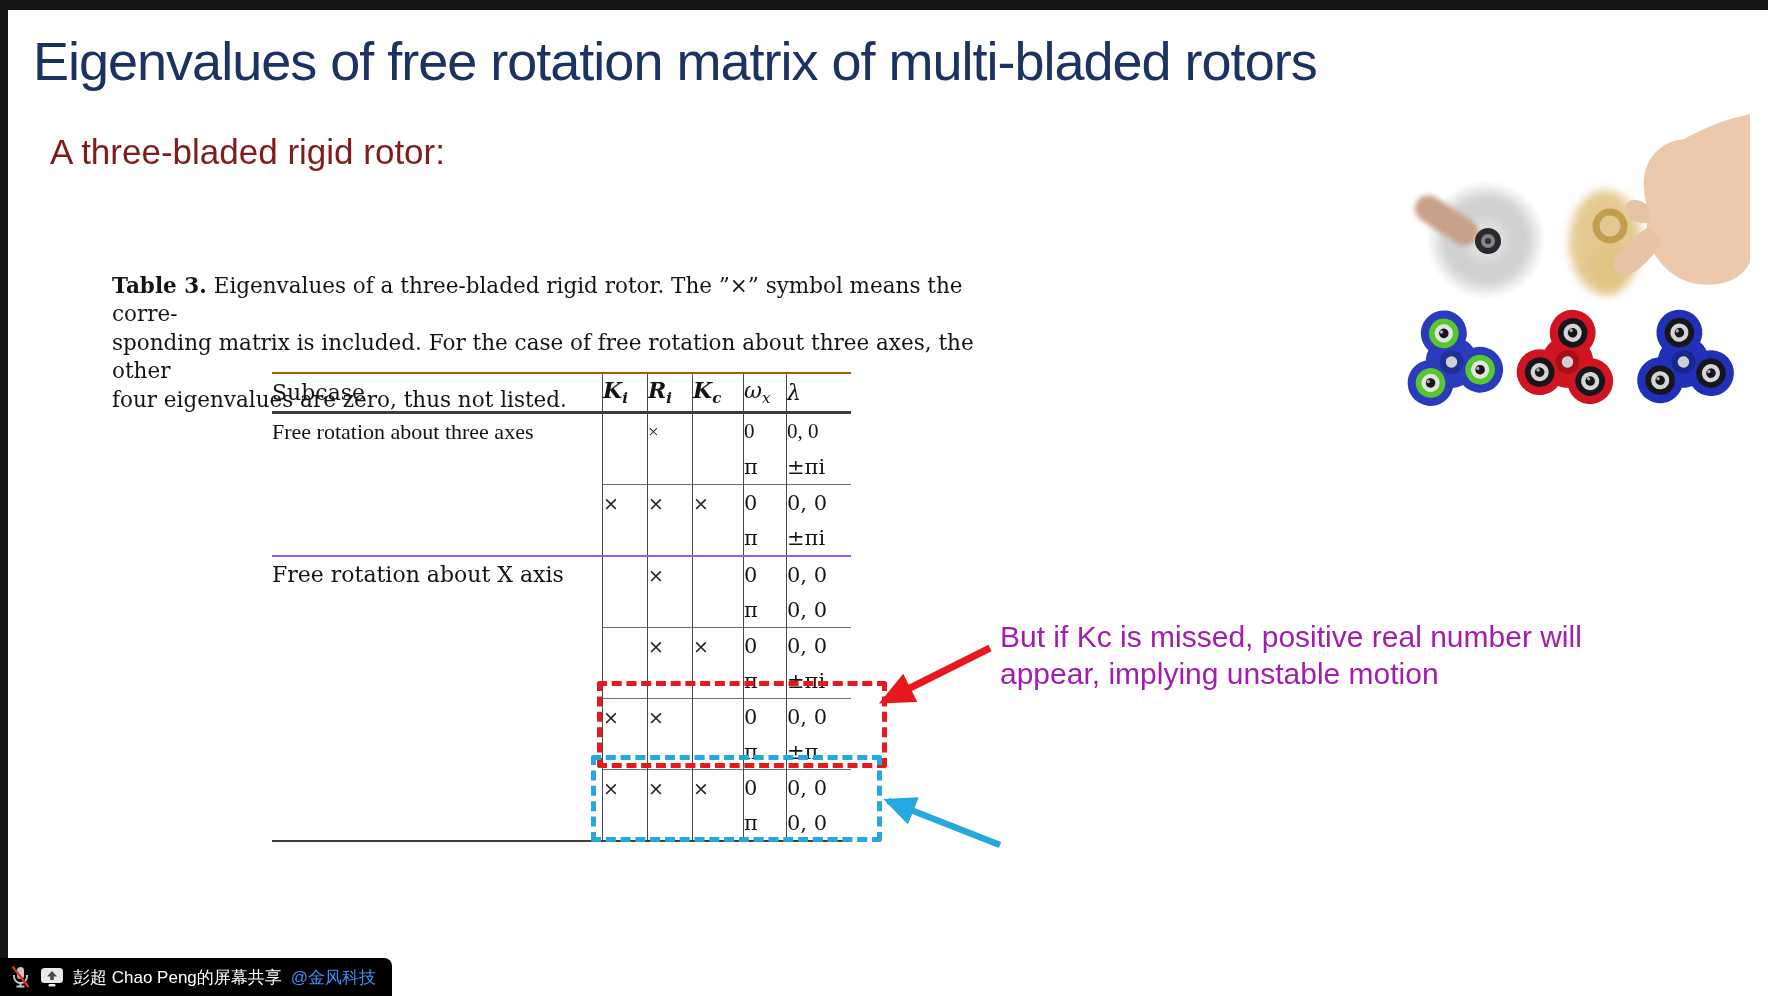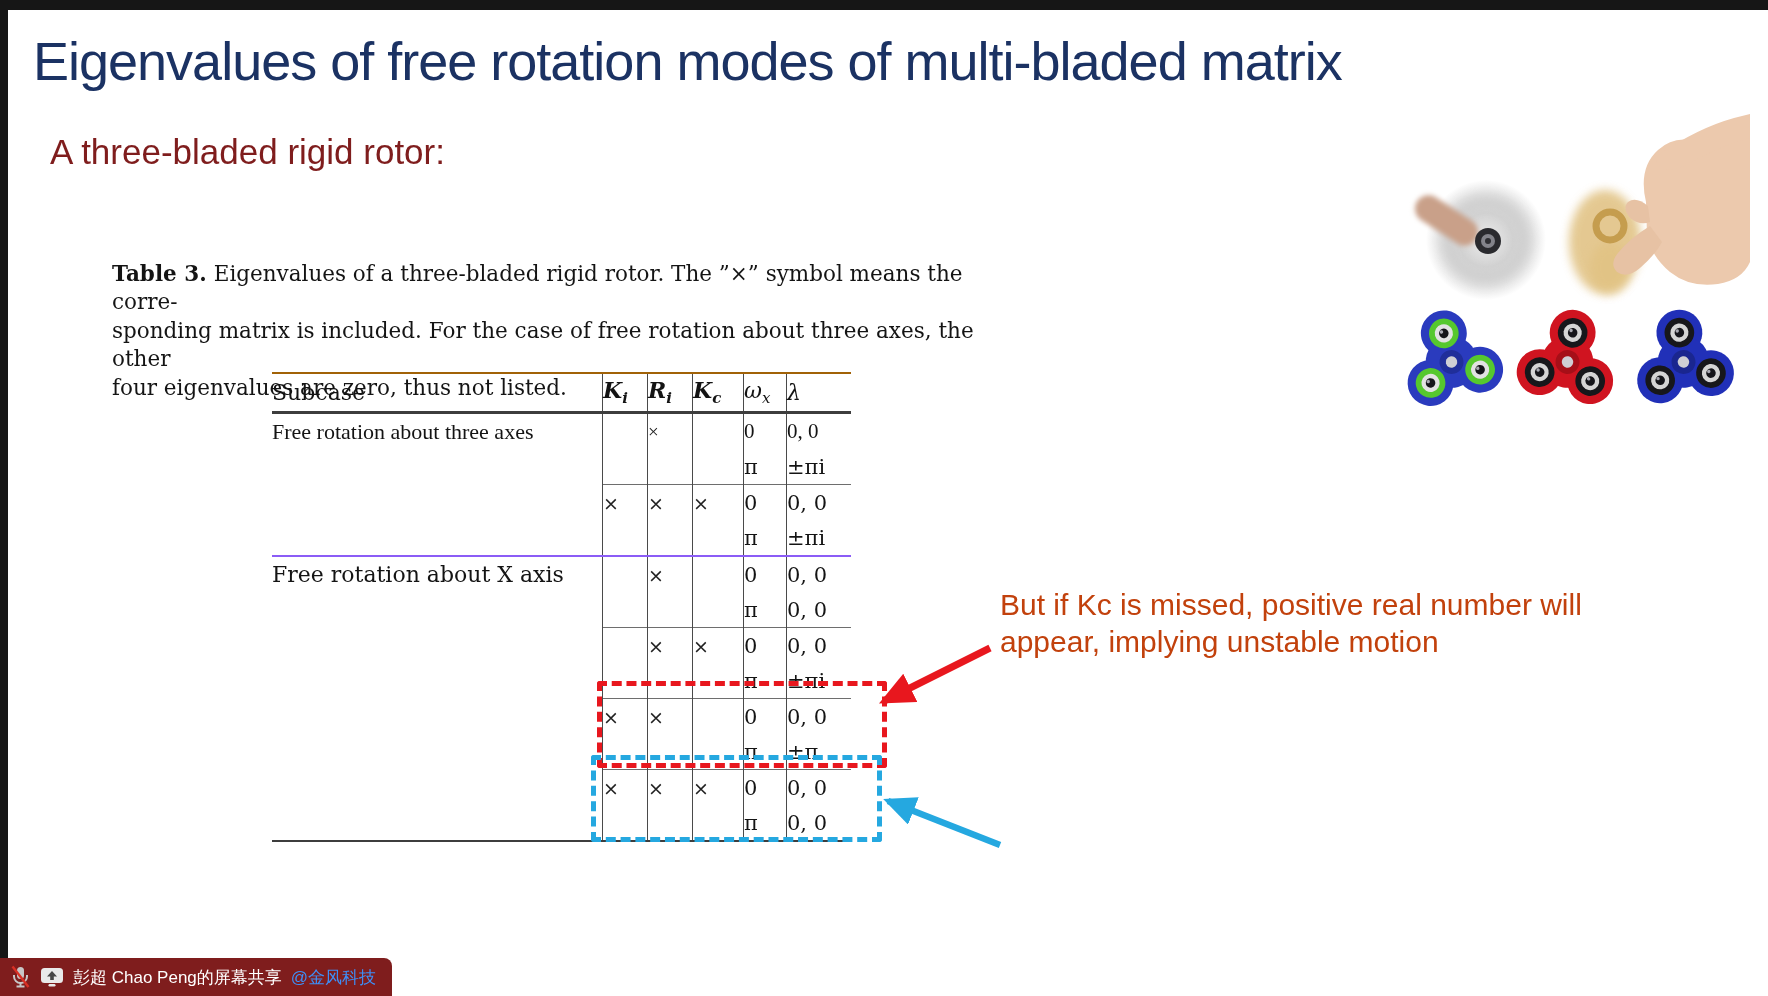--- a/index.html
+++ b/index.html
@@ -5,21 +5,21 @@
   html,body{margin:0;padding:0;background:#ffffff;}
   .stage{position:relative;width:1768px;height:996px;background:#ffffff;overflow:hidden;
          font-family:"Liberation Sans",sans-serif;}
   .frame-top{position:absolute;left:0;top:0;width:1768px;height:10px;background:#161616;}
   .frame-left{position:absolute;left:0;top:0;width:8px;height:996px;background:#161616;}
 
   .title{position:absolute;left:33px;top:30px;margin:0;font-size:54px;font-weight:400;
          letter-spacing:-1px;color:#1B3263;}
   .subtitle{position:absolute;left:50px;top:132px;font-size:35px;color:#7f1d1d;}
 
-  .caption{position:absolute;left:112px;top:260px;width:910px;
+  .caption{position:absolute;left:112px;top:272px;width:910px;
            font-family:"DejaVu Serif","Liberation Serif",serif;font-size:21.5px;
            line-height:1.32;color:#141414;}
   .caption b{margin-right:7px;}
 
   table.eigen{position:absolute;left:272px;top:372px;border-collapse:collapse;
               font-family:"DejaVu Serif","Liberation Serif",serif;font-size:22px;color:#141414;}
   .eigen th,.eigen td{padding:0;font-weight:normal;text-align:left;}
   .eigen th{height:37px;border-top:2px solid #a16207;}
   .eigen td{height:35px;}
   .c0{width:330px;padding-left:6px;}
@@ -38,41 +38,41 @@
   tr.sep-full td{border-top:2px solid #8b5cf6;}
   tr.sep-partial td:not(.c0){border-top:1px solid #6e6e6e;}
   .eigen tbody tr:last-child td{border-bottom:2px solid #3d3d3d;}
 
   .box{position:absolute;border-radius:3px;}
   .box.red{left:597px;top:681px;width:280px;height:77px;border:5px dashed #E8171E;}
   .box.cyan{left:591px;top:755px;width:281px;height:77px;border:5px dashed #25A8E0;}
 
   .overlay{position:absolute;left:0;top:0;width:1768px;height:996px;pointer-events:none;}
 
-  .note{position:absolute;color:#c2410c;font-size:30px;line-height:1.24;}
+  .note{position:absolute;color:#a21caf;font-size:30px;line-height:1.24;margin-top:32px;}
   .note1{left:1000px;top:586px;}
   .note2{left:1003px;top:824px;}
 
   .photo{position:absolute;left:1398px;top:110px;}
   .spinners{position:absolute;left:1396px;top:306px;display:flex;gap:5px;}
 
-  .sharebar{position:absolute;left:0;top:958px;width:392px;height:38px;background:#7f1d1d;
+  .sharebar{position:absolute;left:0;top:958px;width:392px;height:38px;background:#000000;
             border-radius:0 8px 0 0;display:flex;align-items:center;gap:9px;
             padding:0 10px;box-sizing:border-box;}
   .sharebar .txt{color:#ffffff;font-size:17px;white-space:nowrap;}
   .sharebar .mention{color:#3E8FF7;font-size:17px;white-space:nowrap;}
 </style>
 </head>
 <body>
 
 <div class="stage">
   <div class="frame-top"></div>
   <div class="frame-left"></div>
 
-  <h1 class="title">Eigenvalues of free rotation modes of multi-bladed matrix</h1>
+  <h1 class="title">Eigenvalues of free rotation matrix of multi-bladed rotors</h1>
   <div class="subtitle">A three-bladed rigid rotor:</div>
 
   <div class="caption">
     <div><b>Table 3.</b><span>Eigenvalues of a three-bladed rigid rotor. The ”×” symbol means the corre-</span></div>
     <div>sponding matrix is included. For the case of free rotation about three axes, the other</div>
     <div>four eigenvalues are zero, thus not listed.</div>
   </div>
 
   <table class="eigen">
     <thead>

